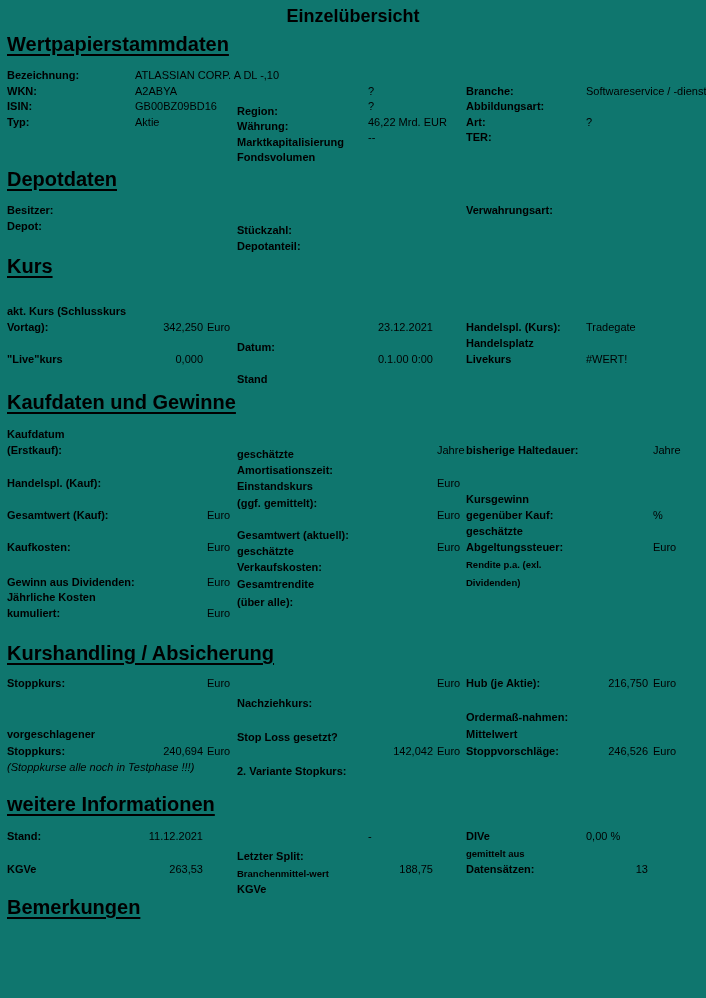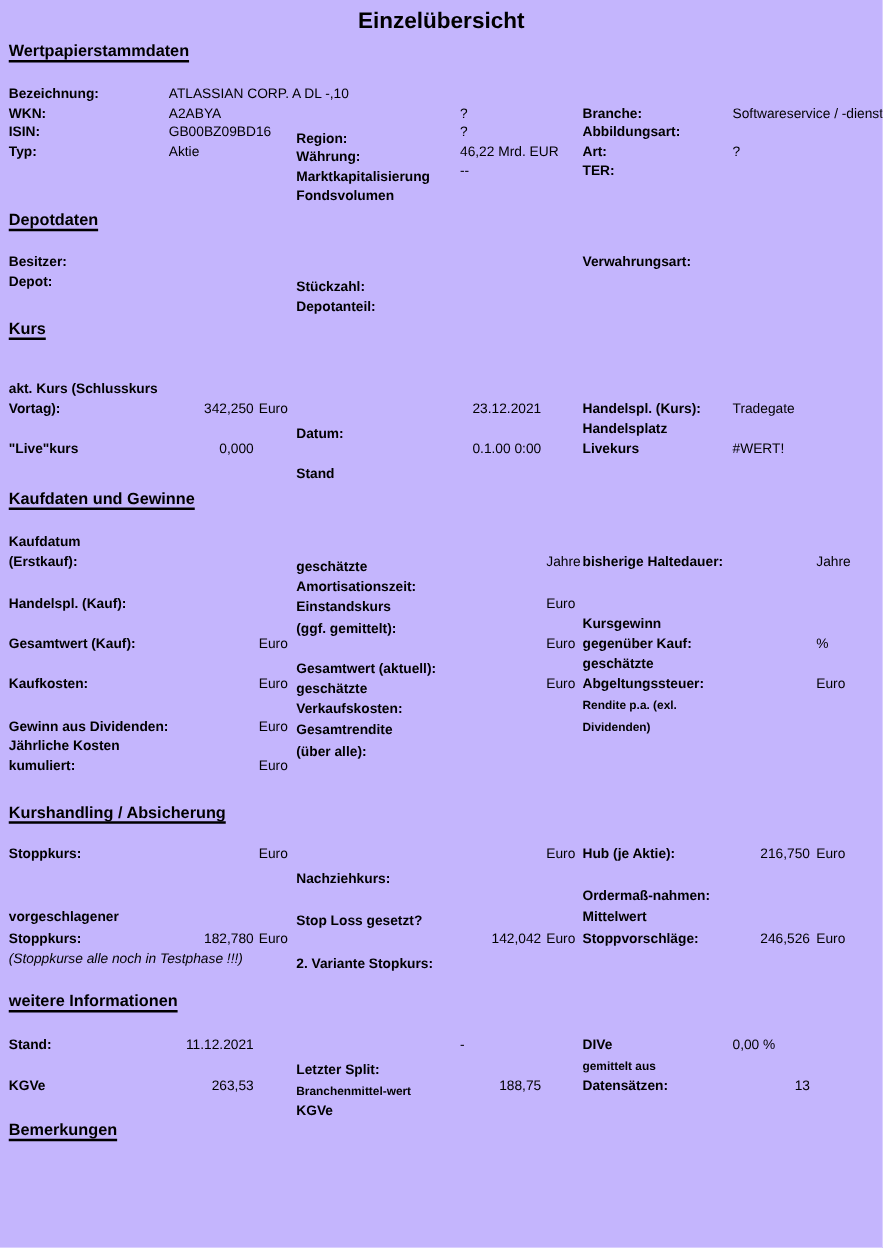--- a/index.html
+++ b/index.html
@@ -4,33 +4,33 @@
 <style>
   html,body{margin:0;padding:0;}
   body{
     width:706px;height:998px;
     background:#ffffff;
     font-family:"Liberation Sans", sans-serif;
     color:#000;
     overflow:hidden;
     position:relative;
   }
-  .page{position:relative;width:706px;height:998px;background:#c4b5fd;}
+  .page{position:relative;width:706px;height:998px;background:#0f766e;}
   .row{position:absolute;left:0;width:706px;height:14px;}
   .row span{position:absolute;top:0;white-space:nowrap;font-size:11px;line-height:13px;}
   .lbl{font-weight:bold;}
   .sm{font-size:9.5px !important;font-weight:bold;}
   .it{font-style:italic;}
   .title{
     position:absolute;top:6px;left:0;width:706px;
     text-align:center;font-size:18px;font-weight:bold;
   }
   .heading{
     position:absolute;left:7px;
-    font-size:13px;font-weight:bold;
+    font-size:20px;font-weight:bold;
     text-decoration:underline;
     text-decoration-thickness:2px;
     text-underline-offset:3px;
     white-space:nowrap;
   }
   
   .c1l{left:7px;width:125px;}
   .c1vt{left:135px;width:260px;}
   .c1vn{left:100px;width:103px;text-align:right;}
   .c1u{left:207px;width:30px;}
@@ -199,21 +199,21 @@
   <div class="row" style="top:711px">
     <span class="lbl c2l">Stop Loss gesetzt?</span>
     <span class="lbl c3l">Ordermaß-nahmen:</span>
   </div>
   <div class="row" style="top:728px">
     <span class="lbl c1l">vorgeschlagener</span>
     <span class="lbl c3l">Mittelwert</span>
   </div>
   <div class="row" style="top:745px">
     <span class="lbl c1l">Stoppkurs:</span>
-    <span class="c1vn">182,780</span>
+    <span class="c1vn">240,694</span>
     <span class="c1u">Euro</span>
     <span class="lbl c2l">2. Variante Stopkurs:</span>
     <span class="c2vn">142,042</span>
     <span class="c2u">Euro</span>
     <span class="lbl c3l">Stoppvorschläge:</span>
     <span class="c3vn">246,526</span>
     <span class="c3u">Euro</span>
   </div>
   <div class="row" style="top:761px">
     <span class="it c1l" style="width:300px">(Stoppkurse alle noch in Testphase !!!)</span>

